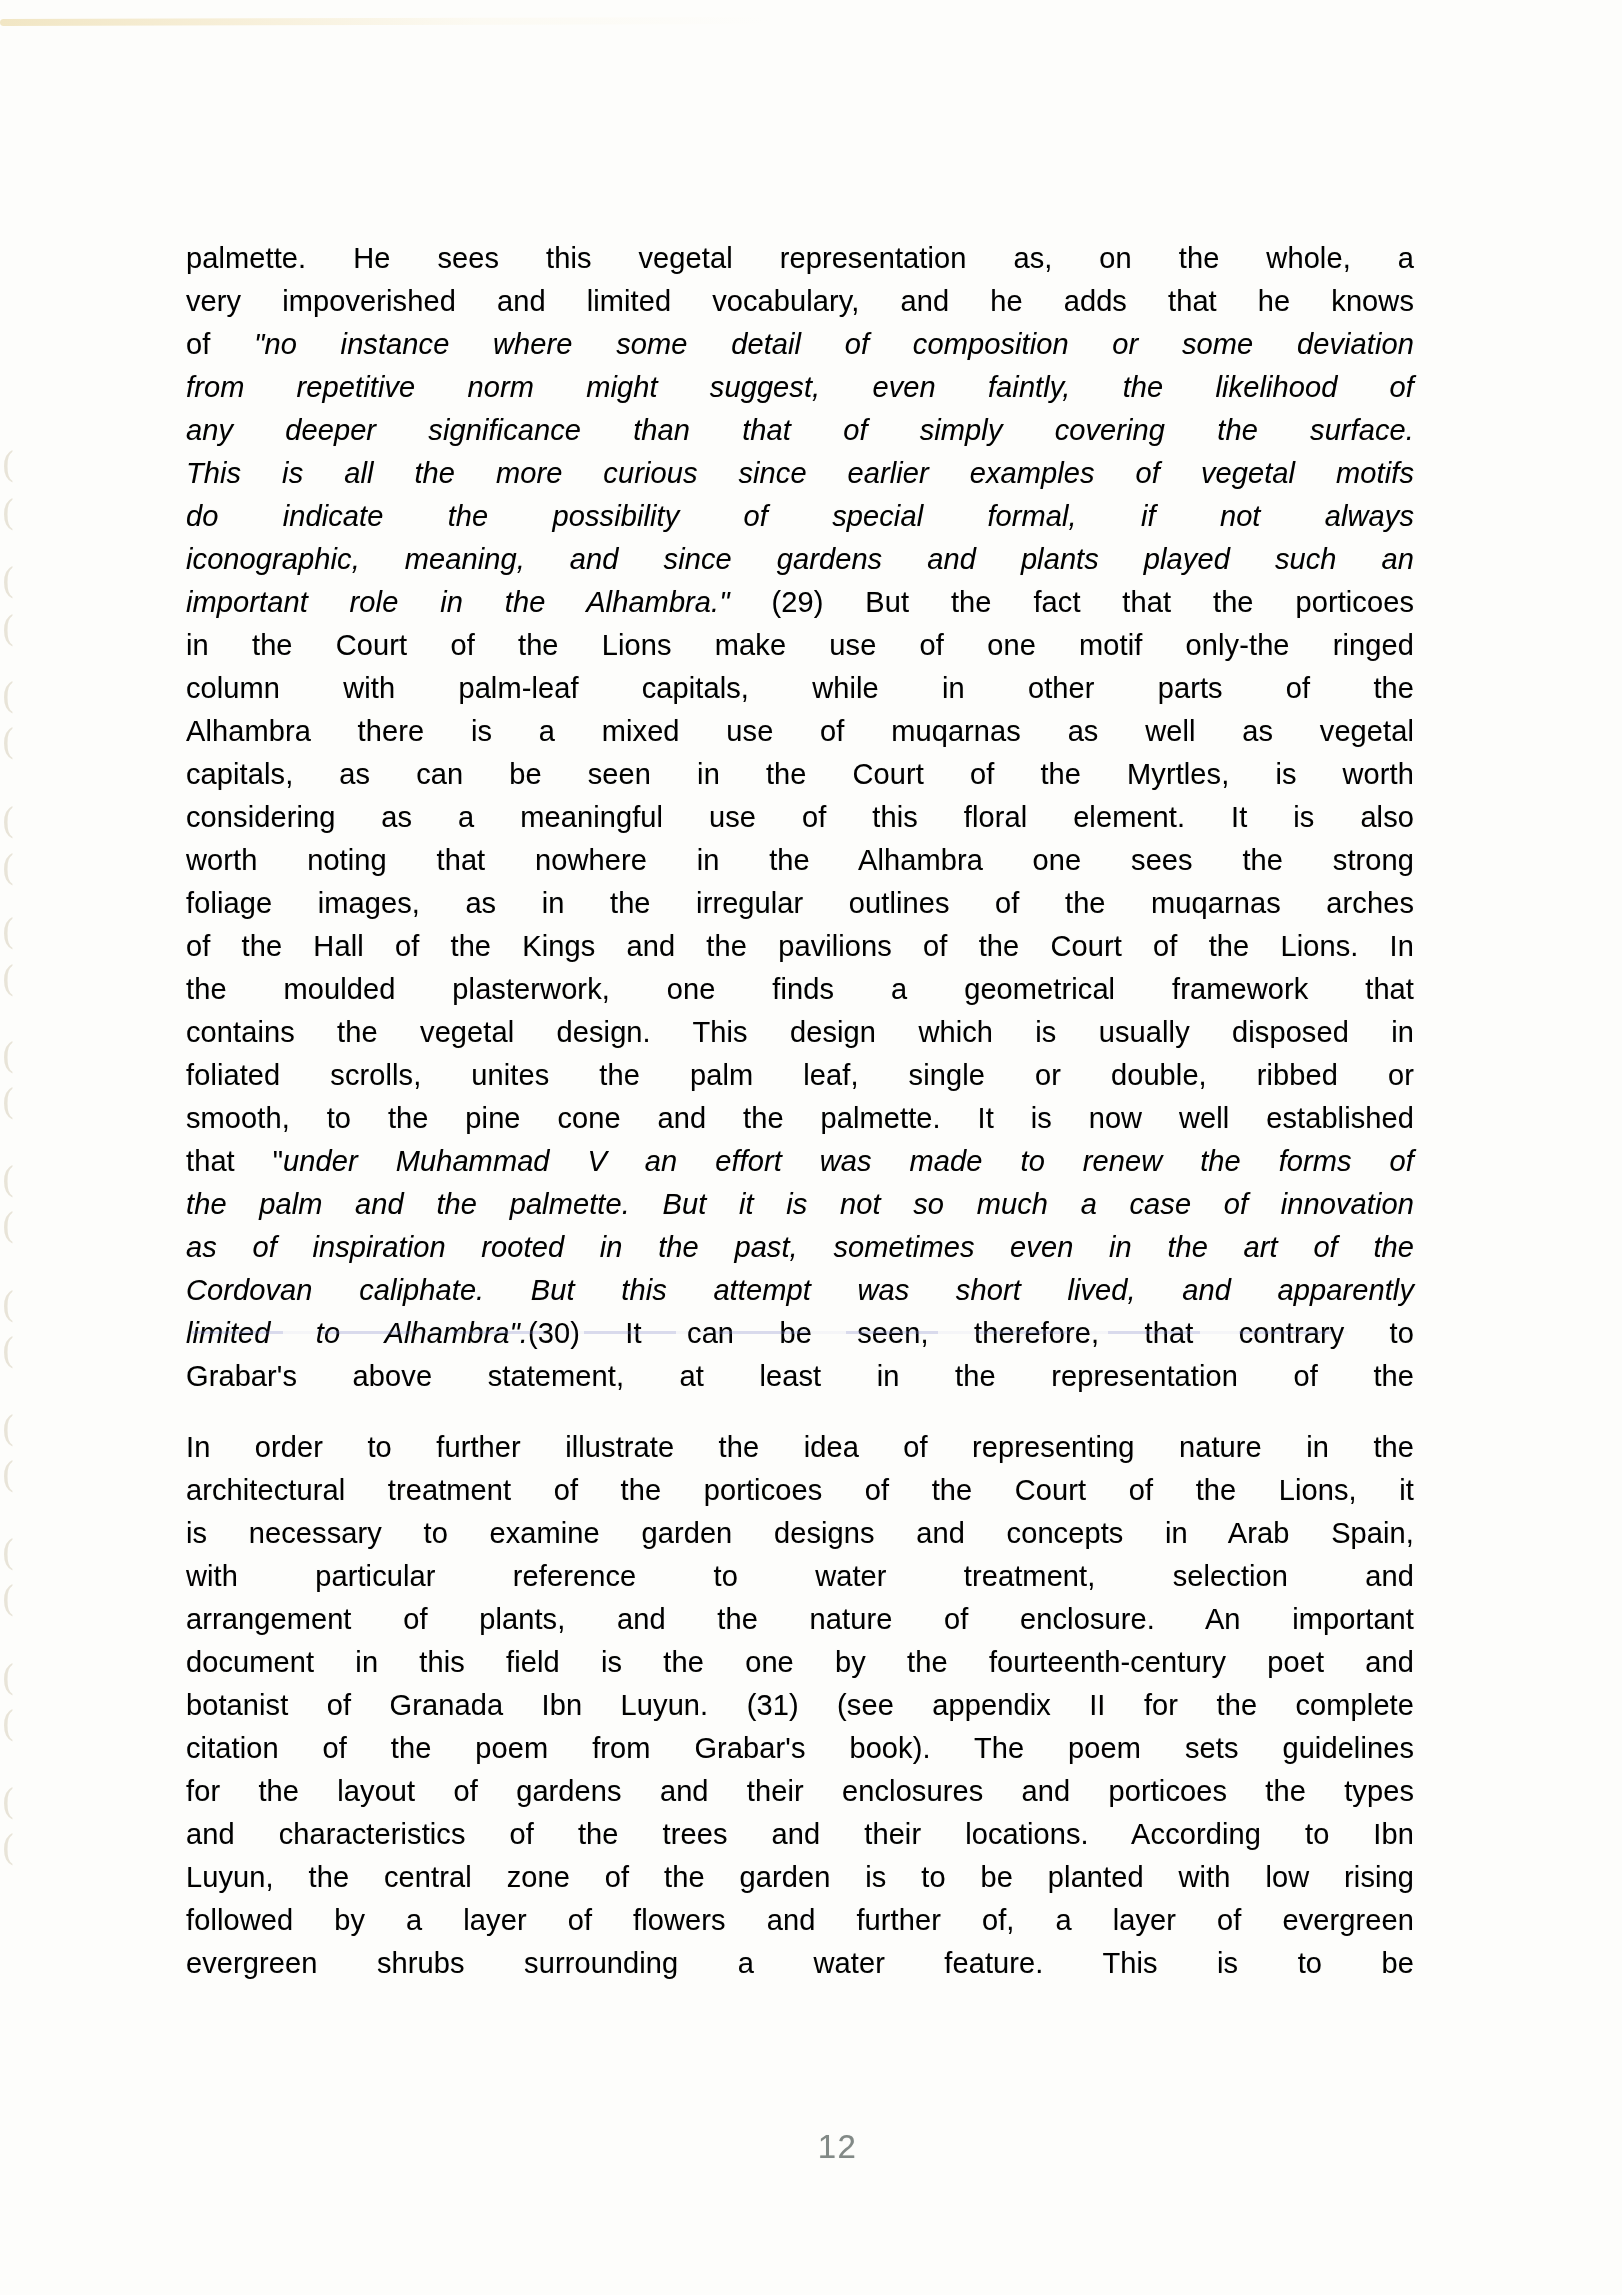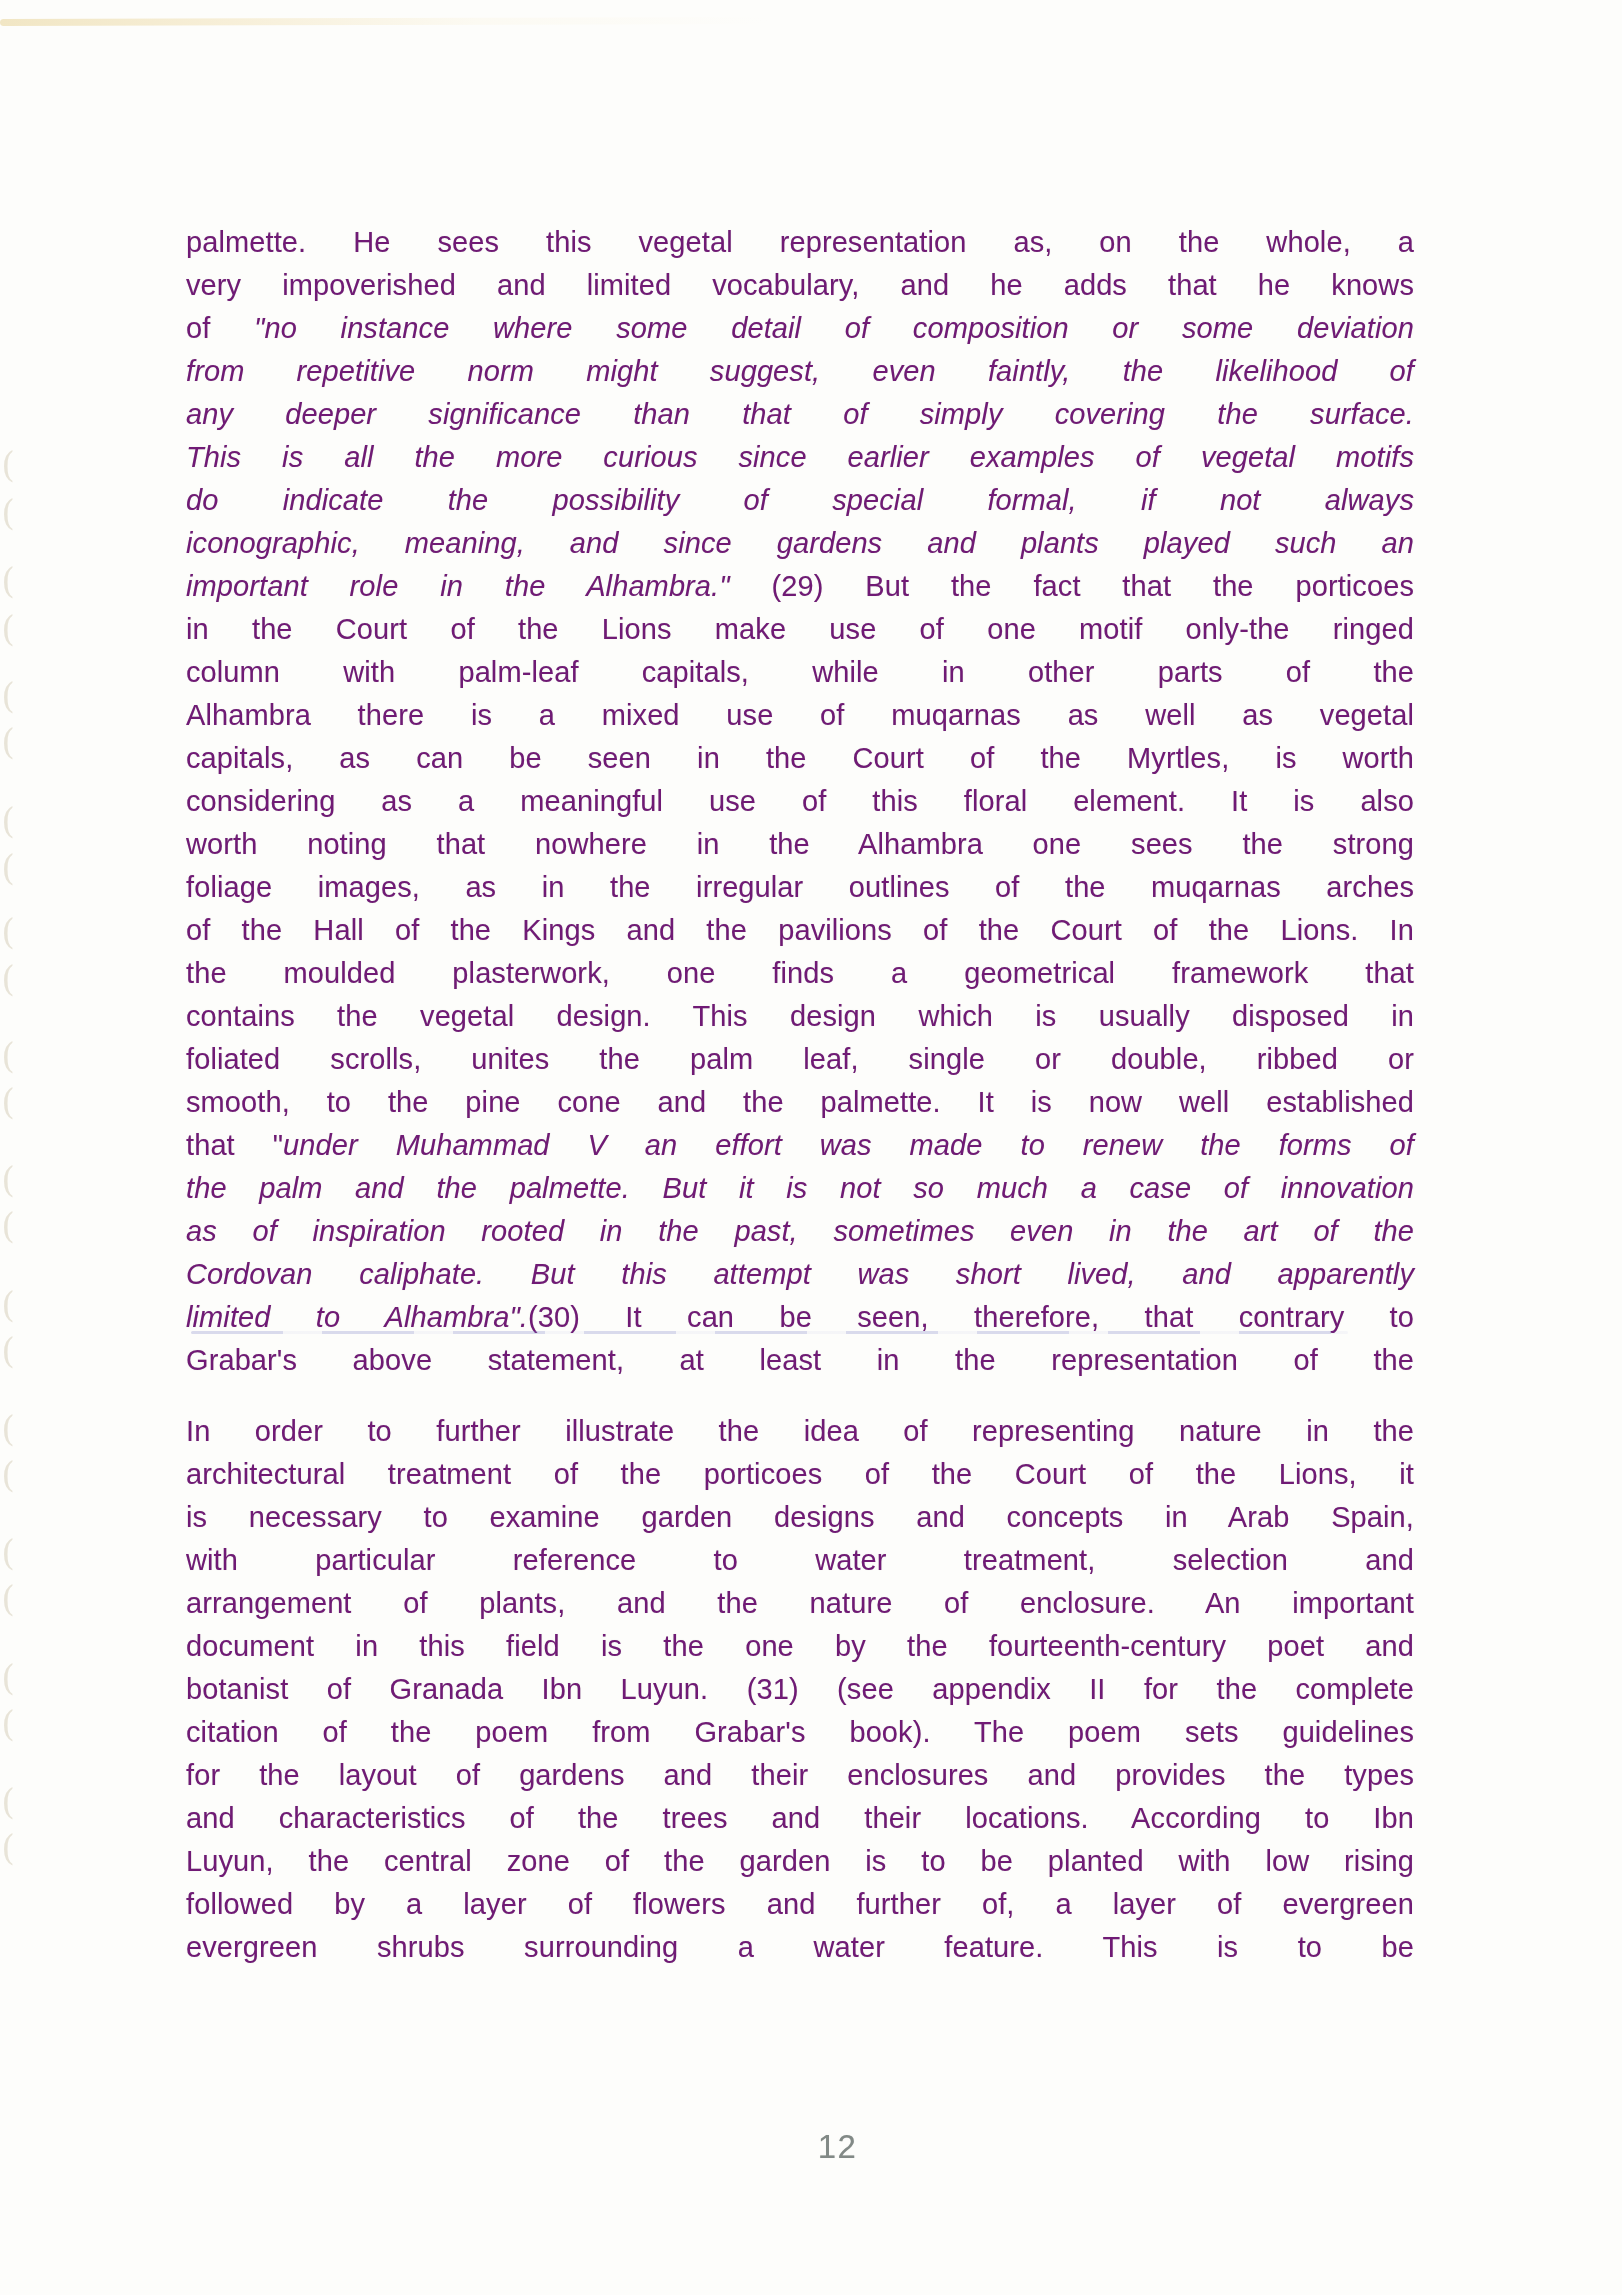--- a/index.html
+++ b/index.html
@@ -18,22 +18,22 @@
     transform:rotate(-0.15deg);
   }
   
   .mark{
     position:absolute;left:1.3px;
     color:#d8d1bd;opacity:.55;
     font-size:35px;line-height:35px;
     font-family:"DejaVu Serif",serif;
   }
   .text-block{
-    position:absolute;left:186px;top:221px;width:1228px;
-    color:#701a75;
+    position:absolute;left:186px;top:237px;width:1228px;
+    color:#000000;
     font-size:29px;
     line-height:43px;
     letter-spacing:0.1px;
     text-shadow:0 0 0.7px rgba(135,142,138,.45);
   }
   .para+.para{margin-top:28px;}
   .line{
     text-align:justify;
     text-align-last:justify;
     height:43px;
@@ -119,21 +119,21 @@
       </div>
       <div class="para">
         <div class="line"><span>In order to further illustrate the idea of representing nature in the</span></div>
         <div class="line"><span>architectural treatment of the porticoes of the Court of the Lions, it</span></div>
         <div class="line"><span>is necessary to examine garden designs and concepts in Arab Spain,</span></div>
         <div class="line"><span>with particular reference to water treatment, selection and</span></div>
         <div class="line"><span>arrangement of plants, and the nature of  enclosure. An important</span></div>
         <div class="line"><span>document in this field is the one by the fourteenth-century poet and</span></div>
         <div class="line"><span>botanist of Granada Ibn Luyun. (31) (see appendix II for the complete</span></div>
         <div class="line"><span>citation of the poem from Grabar's book). The poem sets guidelines</span></div>
-        <div class="line"><span>for the layout of gardens and their enclosures and provides the types</span></div>
+        <div class="line"><span>for the layout of gardens and their enclosures and porticoes the types</span></div>
         <div class="line"><span>and characteristics of the trees and their locations. According to Ibn</span></div>
         <div class="line"><span>Luyun, the central zone of the garden is to be planted with low rising</span></div>
         <div class="line"><span>followed by a layer of flowers and further of, a layer of evergreen</span></div>
         <div class="line"><span>evergreen shrubs surrounding a  water feature. This is to be</span></div>
       </div>
     </div>
   <div class="underline"></div>
   <div class="pagenum">12</div>
 </div>
 

